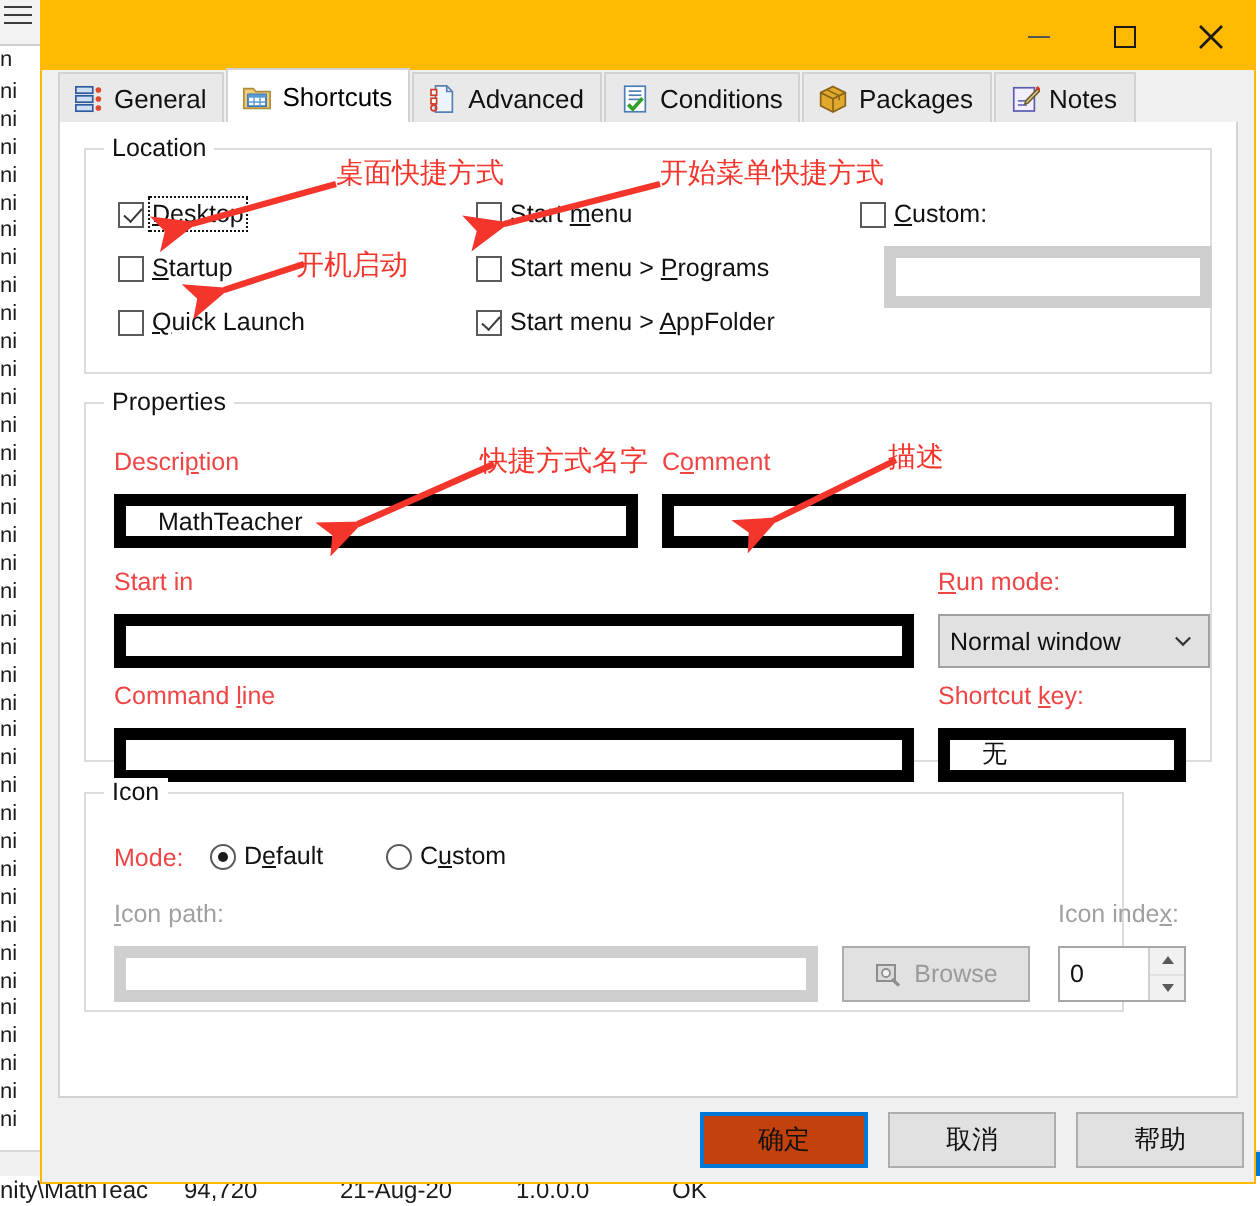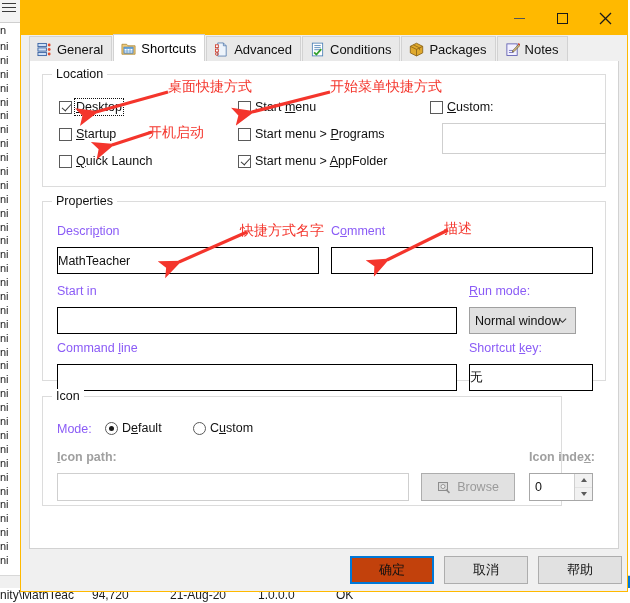--- a/index.html
+++ b/index.html
@@ -275,33 +275,33 @@
     width: 5px; height: 5px;
     border-radius: 50%;
     background: #1a1a1a;
   }
   .u { text-decoration: underline; }
 
   
   .lab {
     position: absolute;
     font-size: 12.5px;
-    color: #8b5cf6;
+    color: #ef4444;
     white-space: nowrap;
   }
-  .lab.dim { color: #a0a0a0; font-weight: bold; }
+  .lab.dim { color: #a0a0a0; }
   .txt {
     position: absolute;
-    border: 1px solid #000000;
+    border: 6px solid #000000;
     background: #fff;
     box-sizing: border-box;
     font-family: "Liberation Sans", sans-serif;
     font-size: 12.5px;
     color: #111;
-    padding: 0 0;
+    padding: 0 16px;
     display: flex;
     align-items: center;
     outline: none;
   }
   .txt.disabled { border-color: #cfcfcf; }
 
   .combo {
     position: absolute;
     border: 1px solid #a0a0a0;
     background: #e1e1e1;
@@ -602,21 +602,21 @@
       <div class="lab" style="left:288px; top:22px;">C<span class="u">o</span>mment</div>
       <div class="txt" style="left:288px; top:45px; width:262px; height:27px;"></div>
 
       <div class="lab" style="left:14px; top:82px;">Start in</div>
       <div class="txt" style="left:14px; top:105px; width:400px; height:27px;"></div>
 
       <div class="lab" style="left:14px; top:139px;">Command <span class="u">l</span>ine</div>
       <div class="txt" style="left:14px; top:162px; width:400px; height:27px;"></div>
 
       <div class="lab" style="left:426px; top:82px;"><span class="u">R</span>un mode:</div>
-      <div class="combo" style="left:426px; top:105px; width:107px; height:27px;">
+      <div class="combo" style="left:426px; top:105px; width:136px; height:27px;">
         <span>Normal window</span>
         <svg class="chev" viewBox="0 0 10 10">
           <polyline points="1,3 5,7 9,3" fill="none" stroke="#333" stroke-width="1.2"></polyline>
         </svg>
       </div>
 
       <div class="lab" style="left:426px; top:139px;">Shortcut <span class="u">k</span>ey:</div>
       <div class="txt" style="left:426px; top:162px; width:124px; height:27px;">无</div>
     </div>
 

